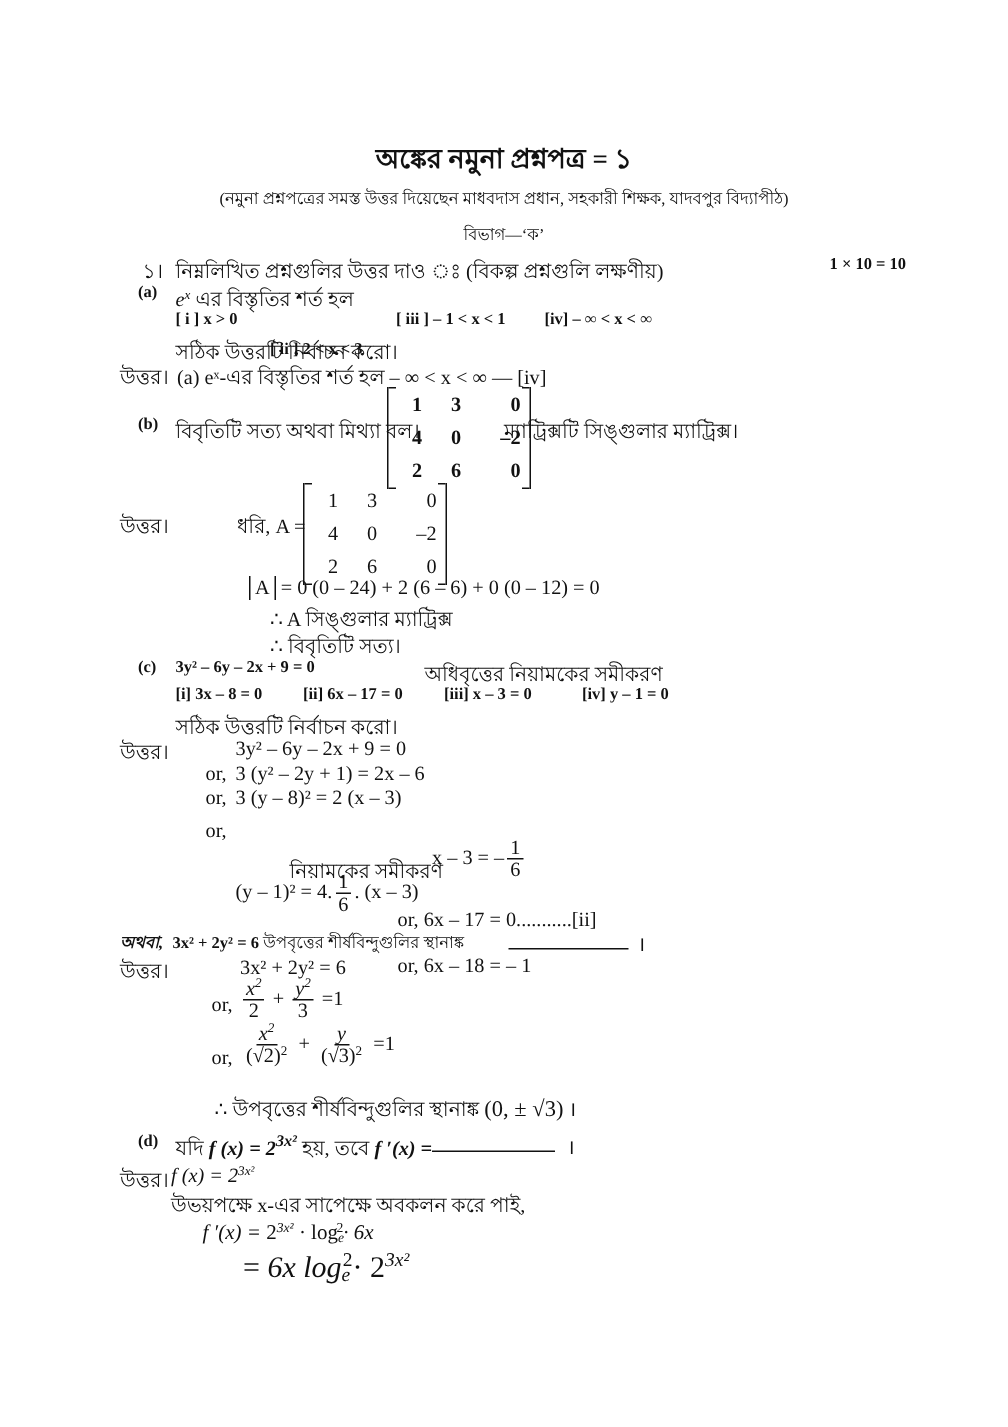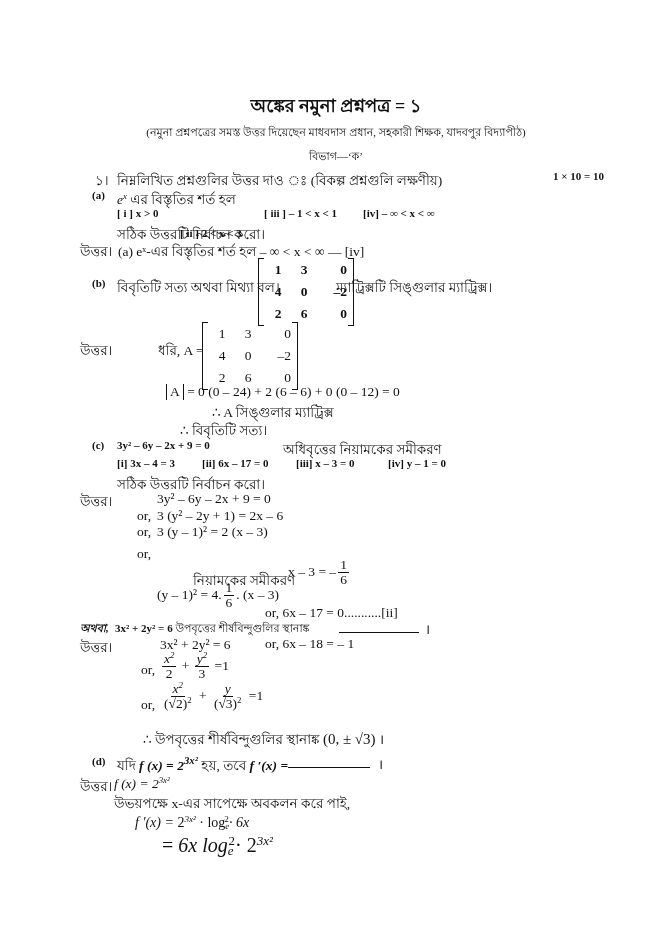--- a/index.html
+++ b/index.html
@@ -78,38 +78,38 @@
   <span class="r">–2</span>
   <span>2</span>
   <span>6</span>
   <span class="r">0</span>
 </div>
 
 <div class="abs t" style="left:166px;top:384px;">
   <span class="absbar">A</span>
   <span>= 0 (0 – 24) + 2 (6 – 6) + 0 (0 – 12) = 0</span>
 </div>
-<div class="abs t" style="left:180px;top:402px;margin-left:32px;">∴ A সিঙ্গুলার ম্যাট্রিক্স</div>
+<div class="abs t" style="left:180px;top:402px;">∴ A সিঙ্গুলার ম্যাট্রিক্স</div>
 <div class="abs t" style="left:180px;top:420px;">∴ বিবৃতিটি সত্য।</div>
 
 <div class="abs tb" style="left:92px;top:439px;">(c)</div>
 <div class="abs tb" style="left:117px;top:439px;">3y² – 6y – 2x + 9 = 0</div>
 <div class="abs t" style="left:283px;top:439px;">অধিবৃত্তের নিয়ামকের সমীকরণ</div>
-<div class="abs tb" style="left:117px;top:457px;">[i] 3x – 4 = 3</div>
+<div class="abs tb" style="left:117px;top:457px;">[i] 3x – 8 = 0</div>
 <div class="abs tb" style="left:202px;top:457px;">[ii] 6x – 17 = 0</div>
 <div class="abs tb" style="left:296px;top:457px;">[iii] x – 3 = 0</div>
 <div class="abs tb" style="left:388px;top:457px;">[iv] y – 1 = 0</div>
 <div class="abs t" style="left:117px;top:474px;">সঠিক উত্তরটি নির্বাচন করো।</div>
 
 <div class="abs t" style="left:80px;top:491px;">উত্তর।</div>
 <div class="abs t" style="left:157px;top:491px;">3y² – 6y – 2x + 9 = 0</div>
 <div class="abs t" style="left:137px;top:508px;">or,</div>
 <div class="abs t" style="left:157px;top:508px;">3 (y² – 2y + 1) = 2x – 6</div>
 <div class="abs t" style="left:137px;top:524px;">or,</div>
-<div class="abs t" style="left:157px;top:524px;">3 (y  – 1)² = 2 (x – 3)</div>
+<div class="abs t" style="left:157px;top:524px;">3 (y  – 8)² = 2 (x – 3)</div>
 <div class="abs t" style="left:137px;top:546px;">or,</div>
 <div class="abs t" style="left:157px;top:535px;margin-top:46px;">
   <span>(y – 1)² = 4.</span><span class="frac">
       <span class="num">1</span>
       <span class="den">6</span>
     </span><span>. (x – 3)</span>
 </div>
 
 <div class="abs t" style="left:193px;top:570px;">নিয়ামকের সমীকরণ</div>
 <div class="abs t" style="left:288px;top:558px;">

